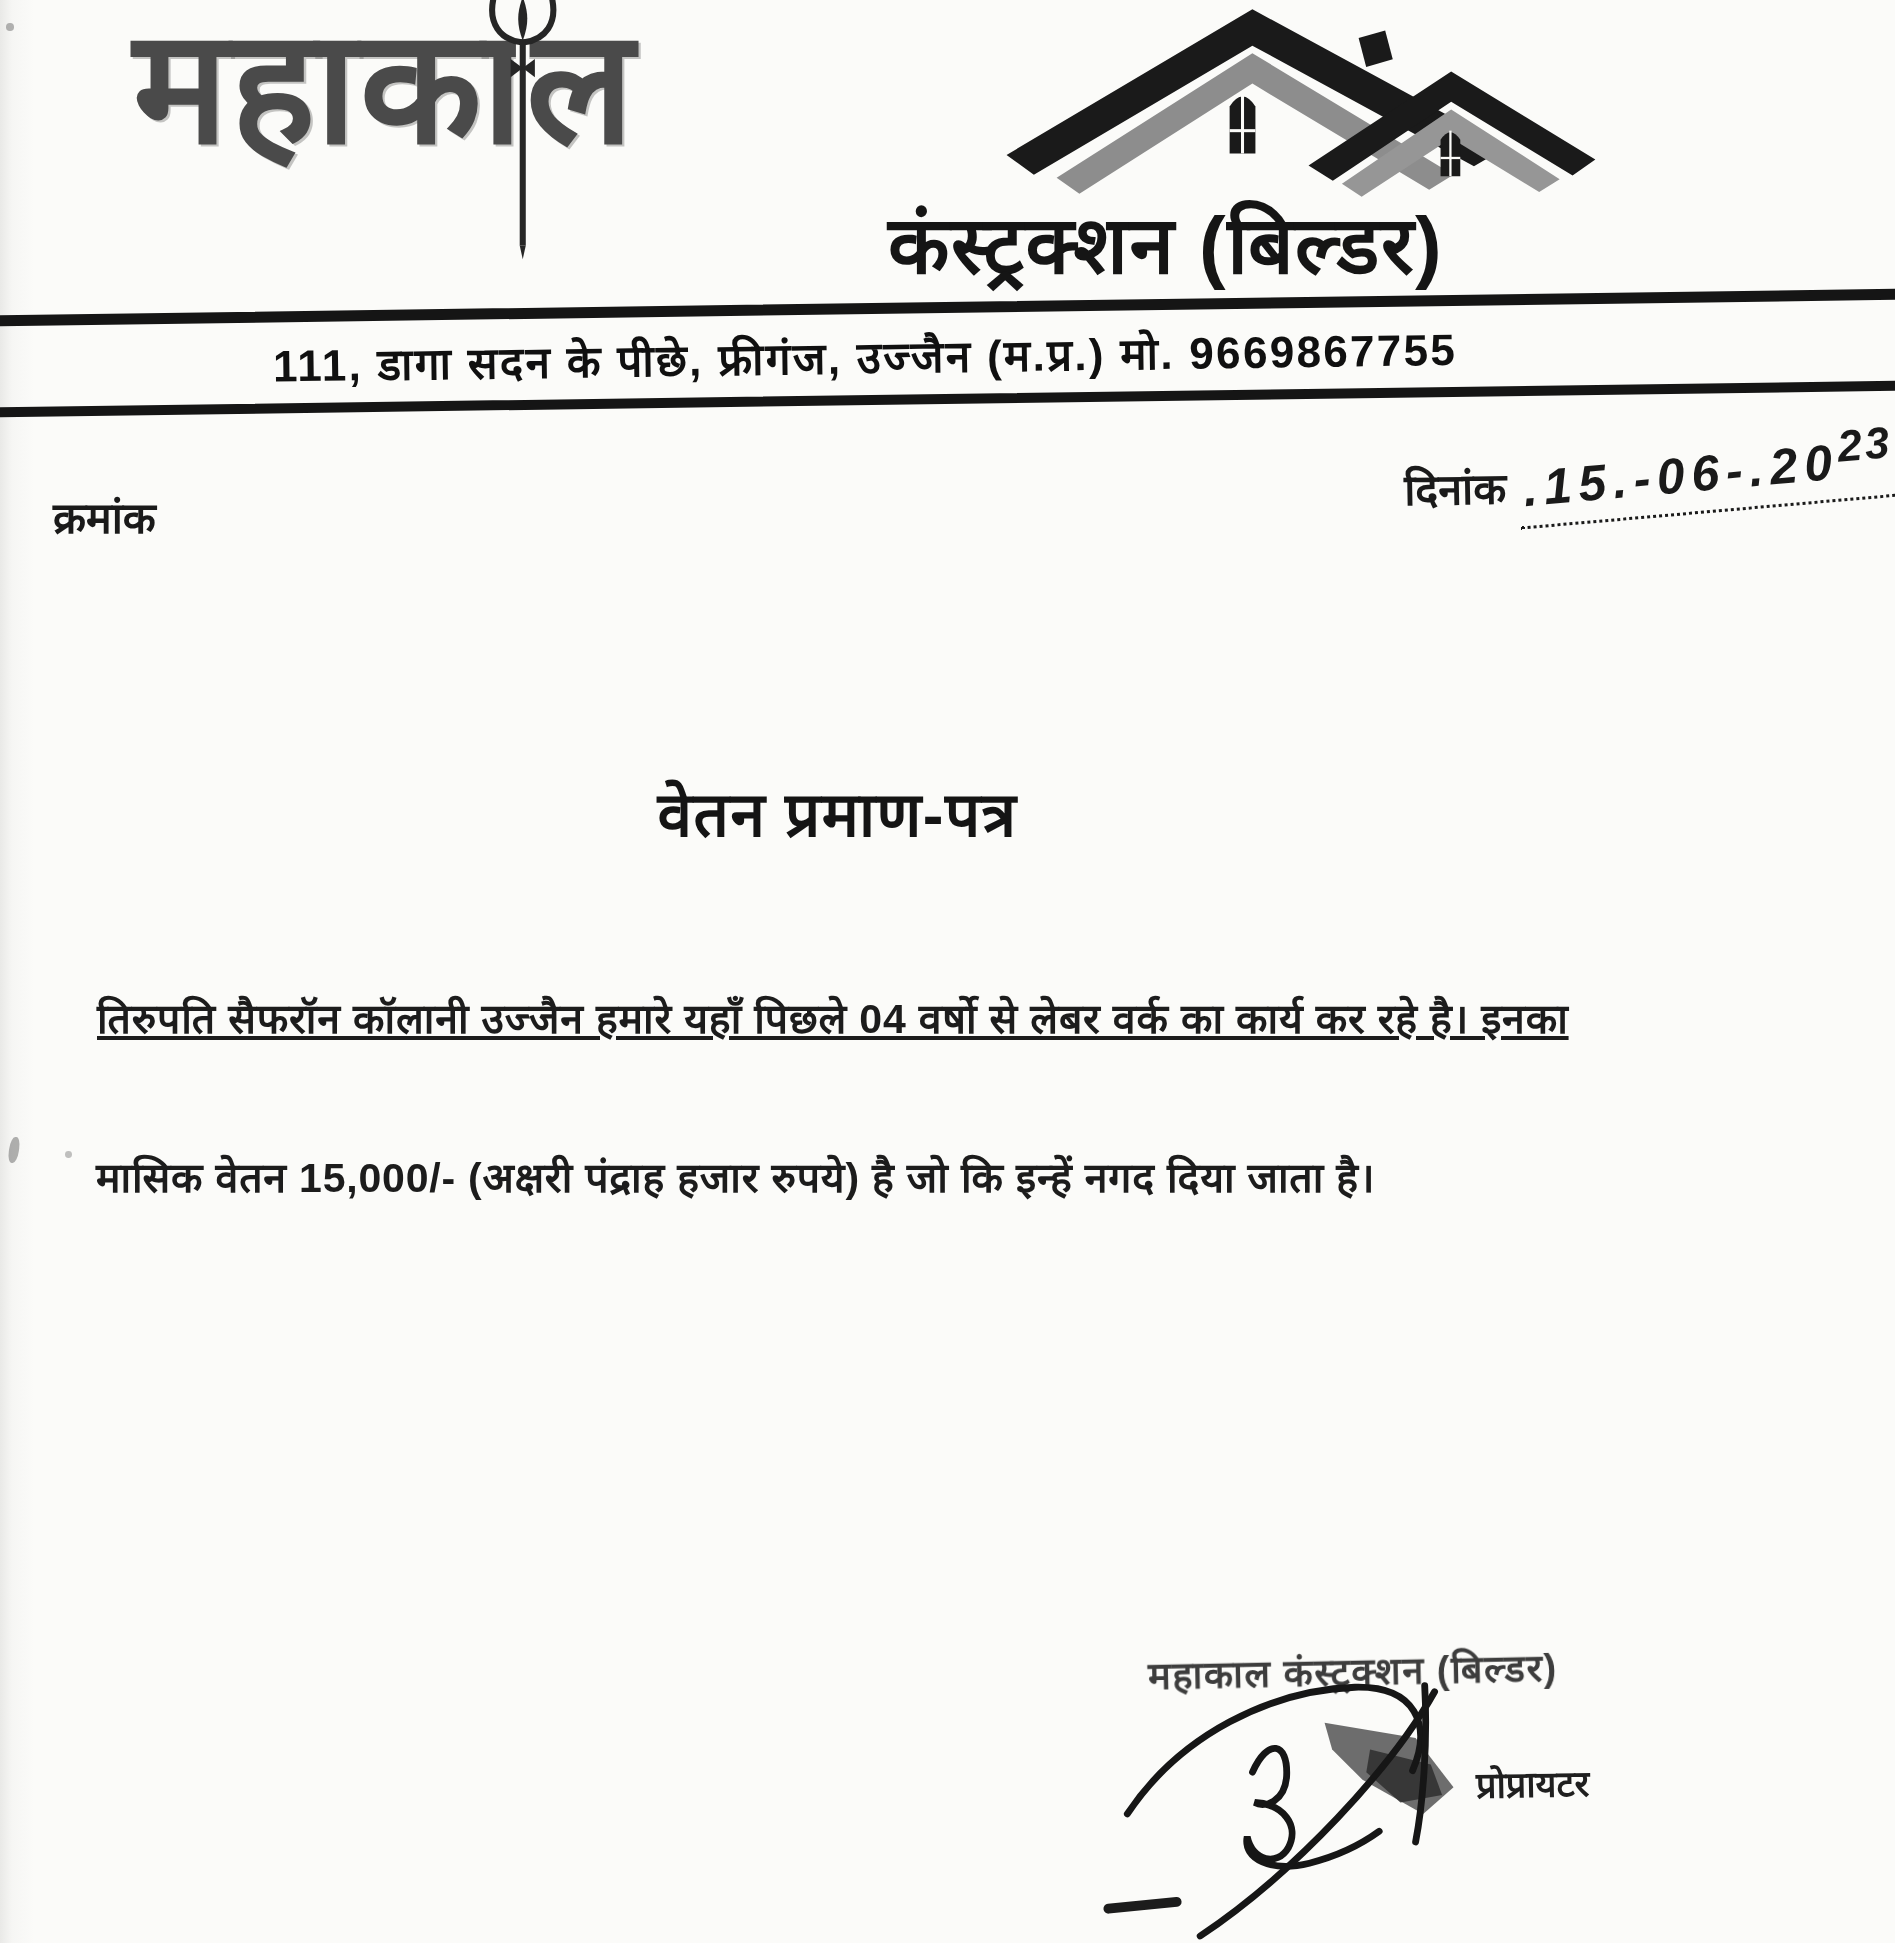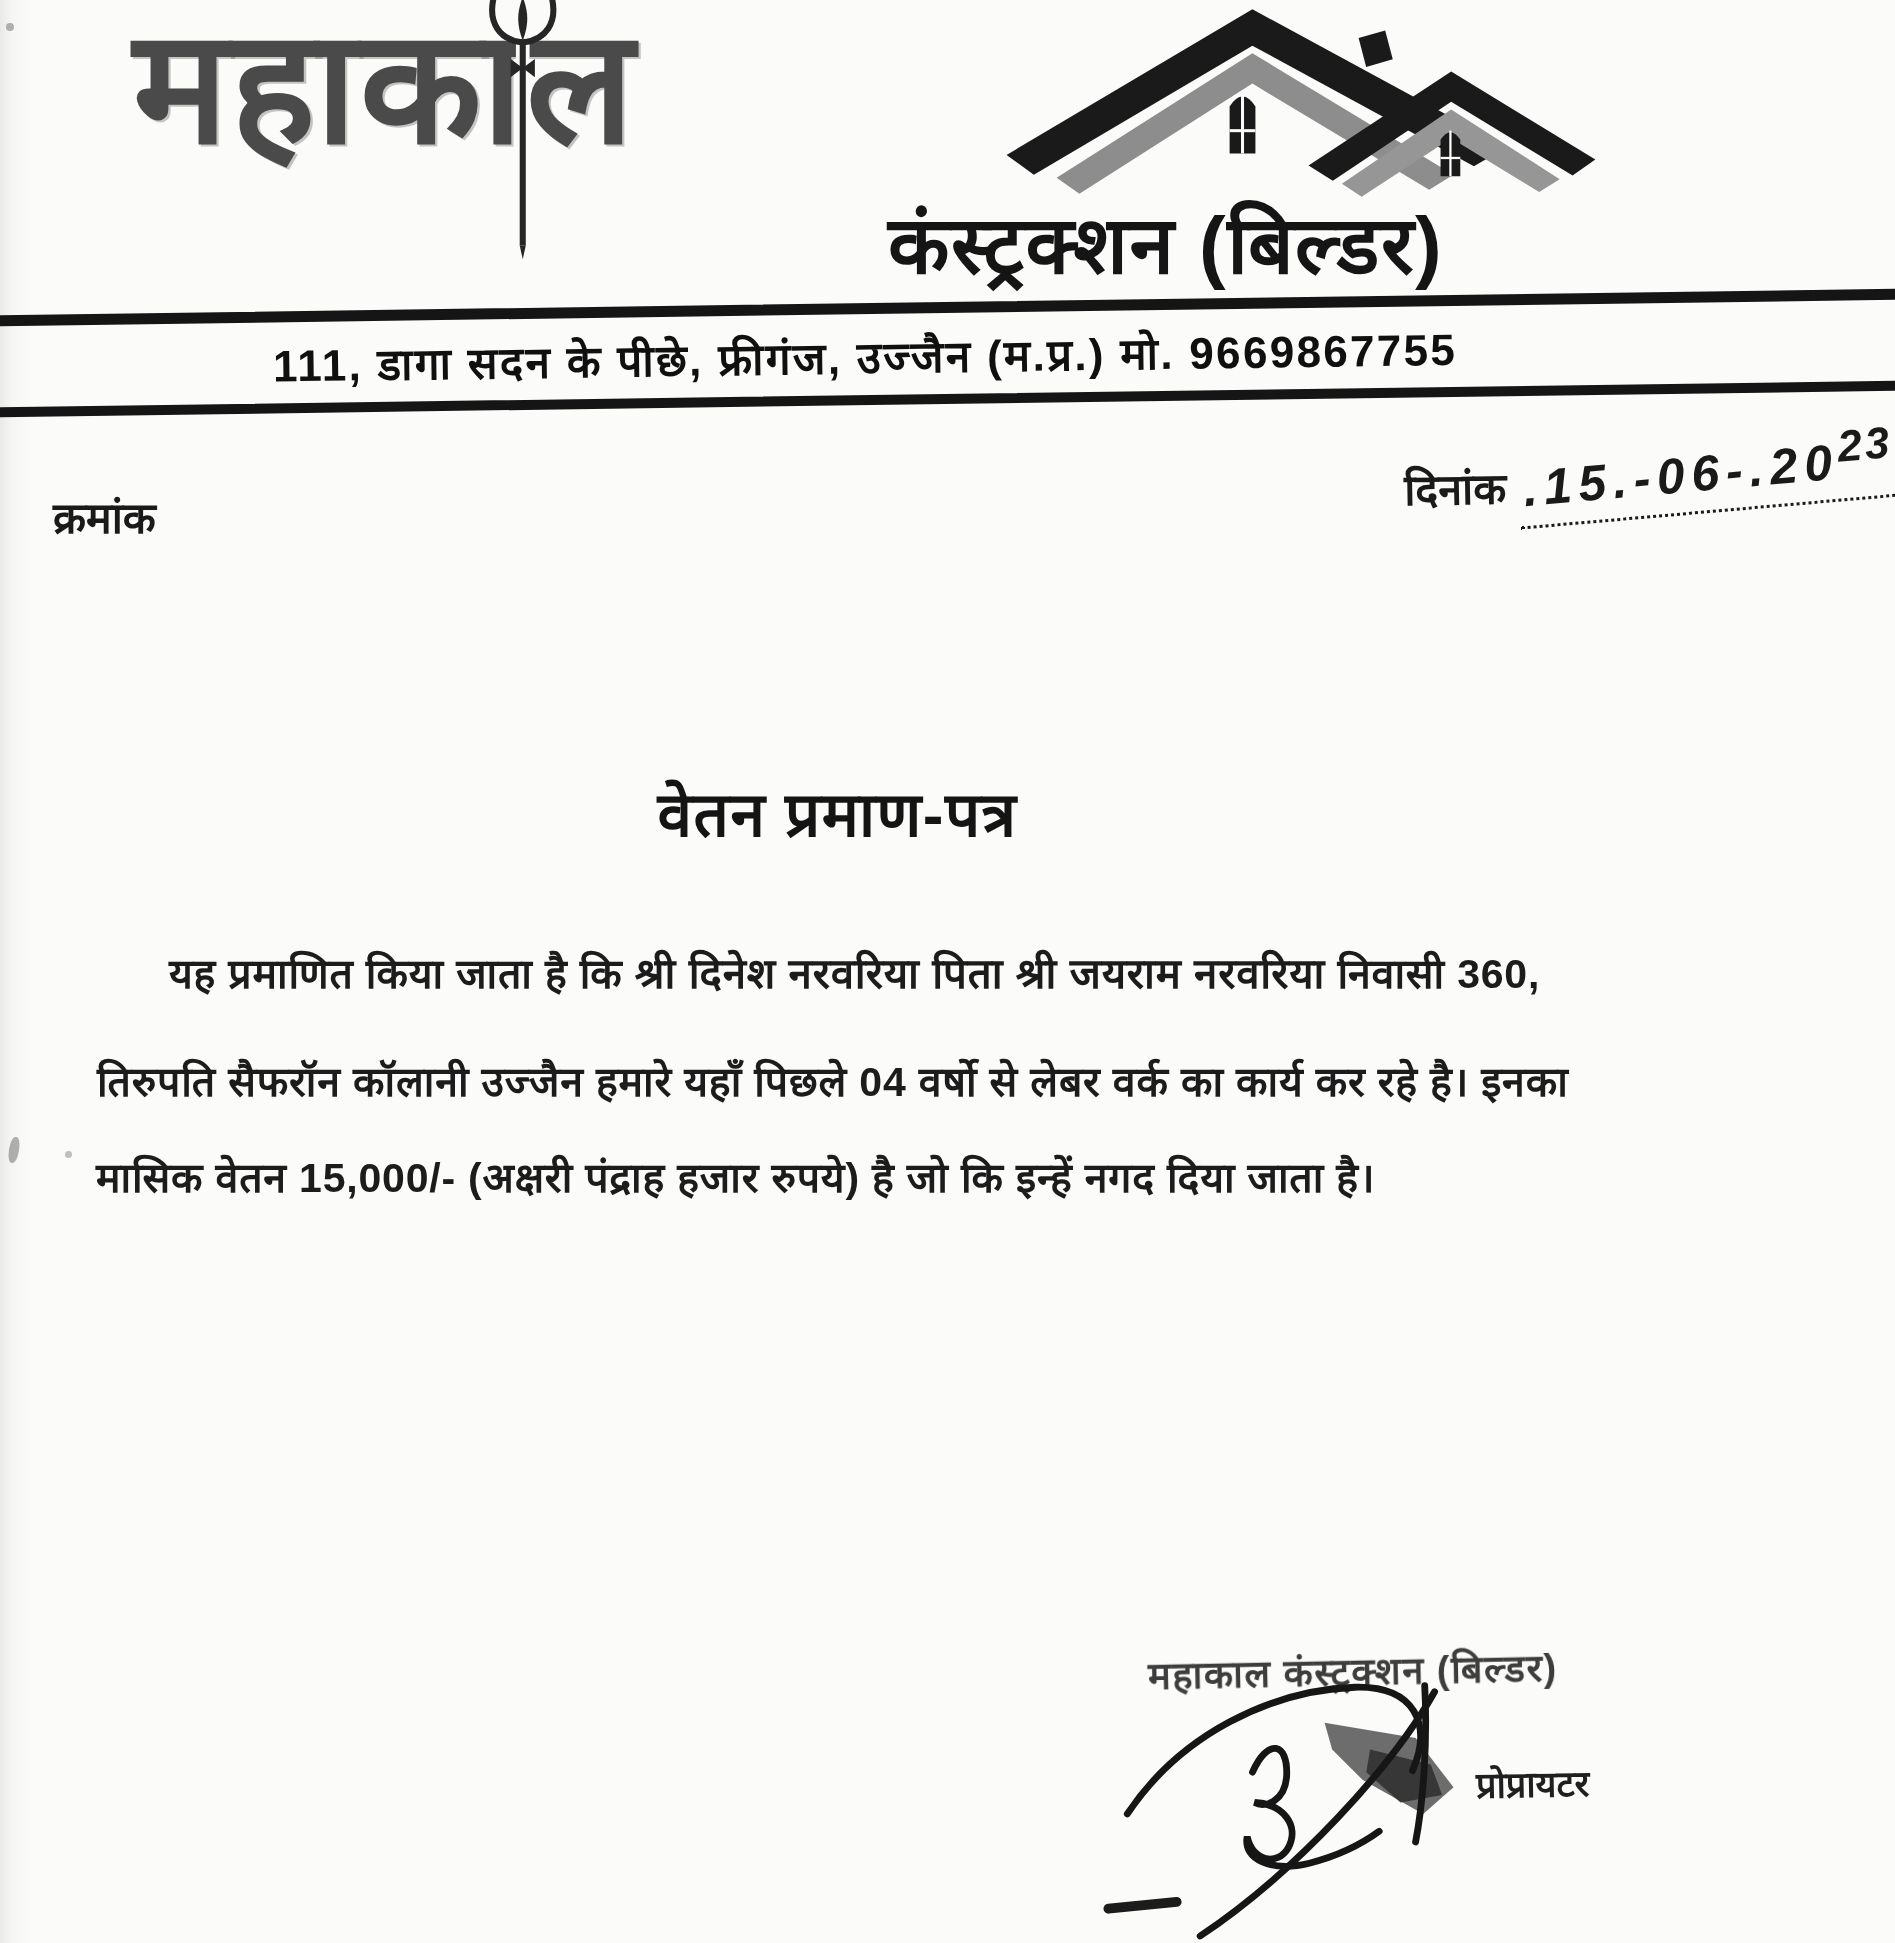--- a/index.html
+++ b/index.html
@@ -66,21 +66,21 @@
     text-align:center;font-size:62px;font-weight:800;color:#141414;
     letter-spacing:1.5px;
   }
   
   .bline{
     position:absolute;white-space:nowrap;
     font-size:41px;font-weight:600;color:#1c1c1c;letter-spacing:0.8px;
   }
   .bline .person-name{font-weight:800;font-size:42px;}
   .l1{left:169px;top:943px;}
-  .l2{left:97px;top:1052px;}
+  .l2{left:97px;top:989px;text-decoration:underline;}
   .l3{left:96px;top:1148px;}
   .l4{left:169px;top:1252px;}
   
   .stamp-line{
     position:absolute;left:1148px;top:1644px;
     font-size:38px;font-weight:700;color:#333;
     transform:rotate(-1.2deg);filter:blur(0.4px);opacity:.95;
     letter-spacing:1.5px;white-space:nowrap;
   }
   .signature{position:absolute;left:1097px;top:1681px;width:531px;height:262px;}
@@ -144,21 +144,20 @@
 
   <div class="serial">क्रमांक</div>
 
   <div class="dateline">
     <span>दिनांक</span>
     <span class="date-hand"><span>.15.-06-.20</span><span class="date-raised">23</span></span>
   </div>
 
   <div class="doc-title">वेतन प्रमाण-पत्र</div>
 
-  <div class="bline l1"><span>यह प्रमाणित किया जाता है कि  </span><span class="person-name">श्री दिनेश नरवरिया पिता श्री जयराम नरवरिया</span><span> निवासी 360,</span></div>
   <div class="bline l2">तिरुपति सैफरॉन कॉलानी उज्जैन हमारे यहाँ पिछले 04 वर्षो से लेबर वर्क का कार्य कर रहे है। इनका</div>
   <div class="bline l3">मासिक वेतन 15,000/- (अक्षरी पंद्राह हजार रुपये) है जो कि इन्हें नगद दिया जाता है।</div>
 
   <div class="stamp-line">महाकाल कंस्ट्रक्शन (बिल्डर)</div>
 
   <svg class="signature" viewBox="0 0 700 345" aria-hidden="true">
     <polygon points="300,55 420,75 470,140 430,175 350,130 310,90" fill="#4a4a4a" opacity="0.8"></polygon>
     <polygon points="360,90 440,110 455,150 400,160 355,120" fill="#2e2e2e" opacity="0.85"></polygon>
     <path d="M40,175 C110,70 230,12 340,8 C420,6 442,58 416,118" fill="none" stroke="#161616" stroke-width="9" stroke-linecap="round"></path>
     <path d="M205,120 C225,75 252,80 250,125 C248,158 222,168 208,160 C245,162 268,190 252,220 C238,244 205,238 198,205 C192,235 230,252 280,240 C320,230 350,214 372,198" fill="none" stroke="#161616" stroke-width="9" stroke-linecap="round"></path>

